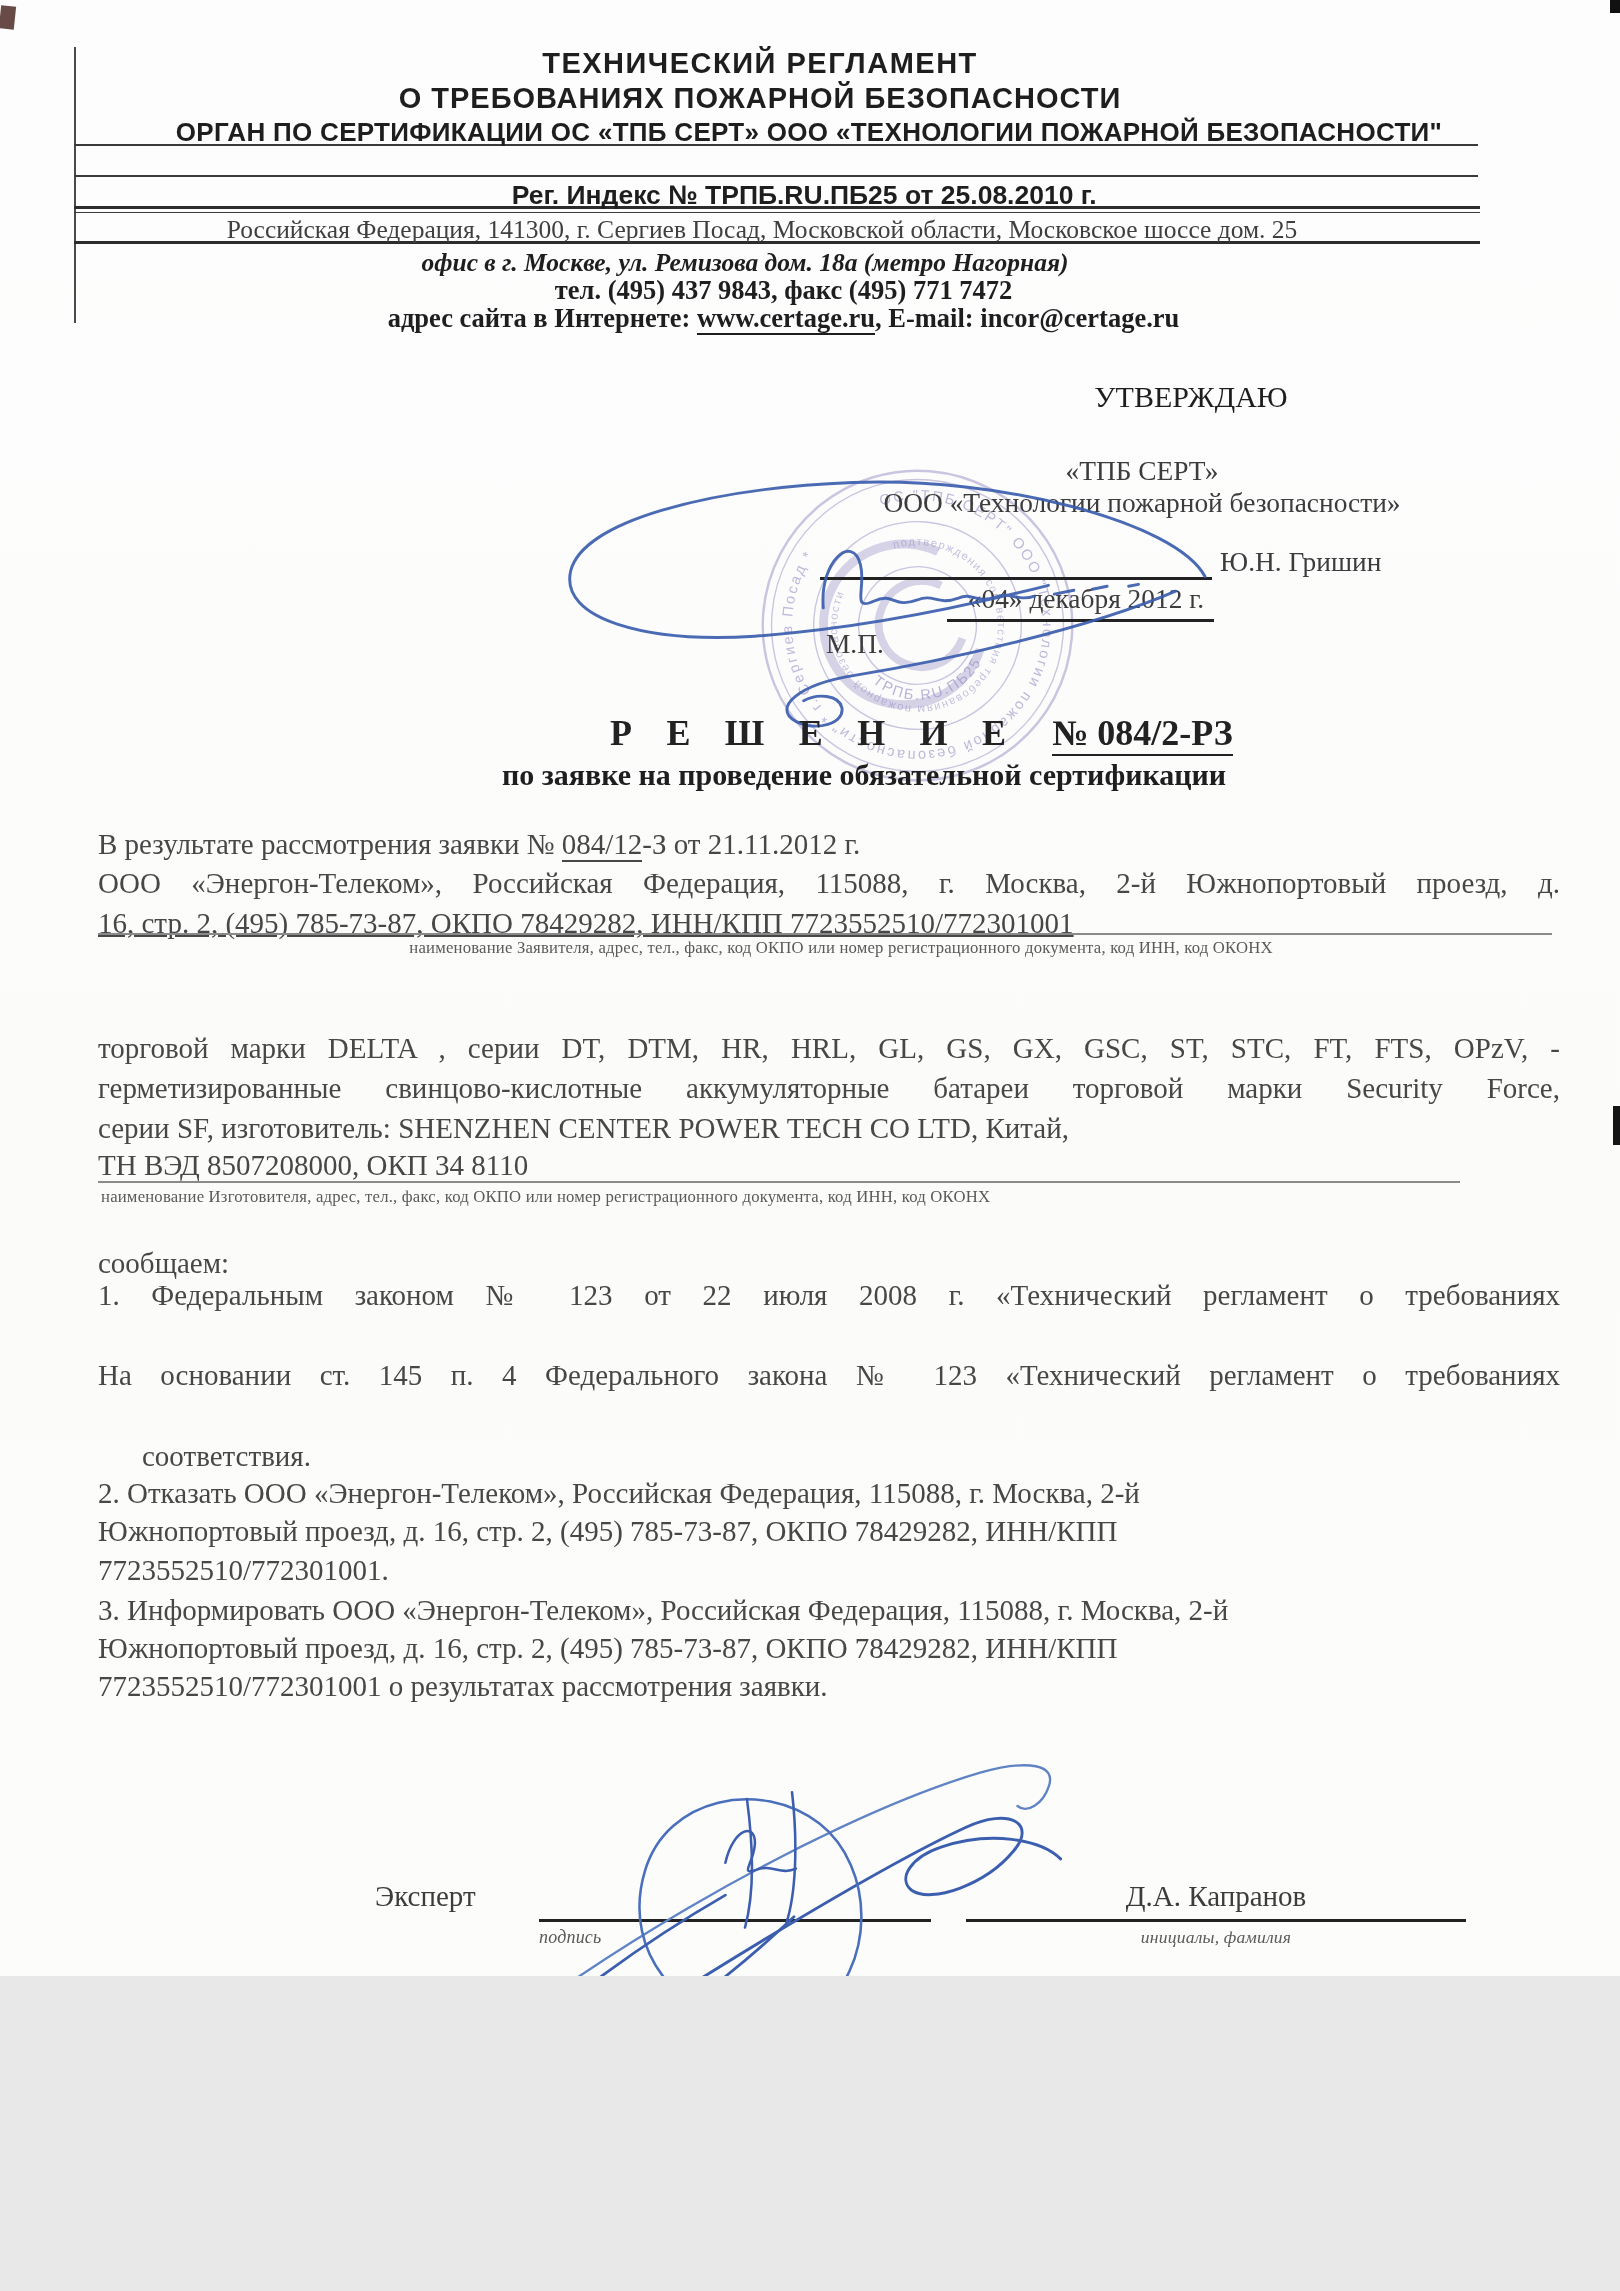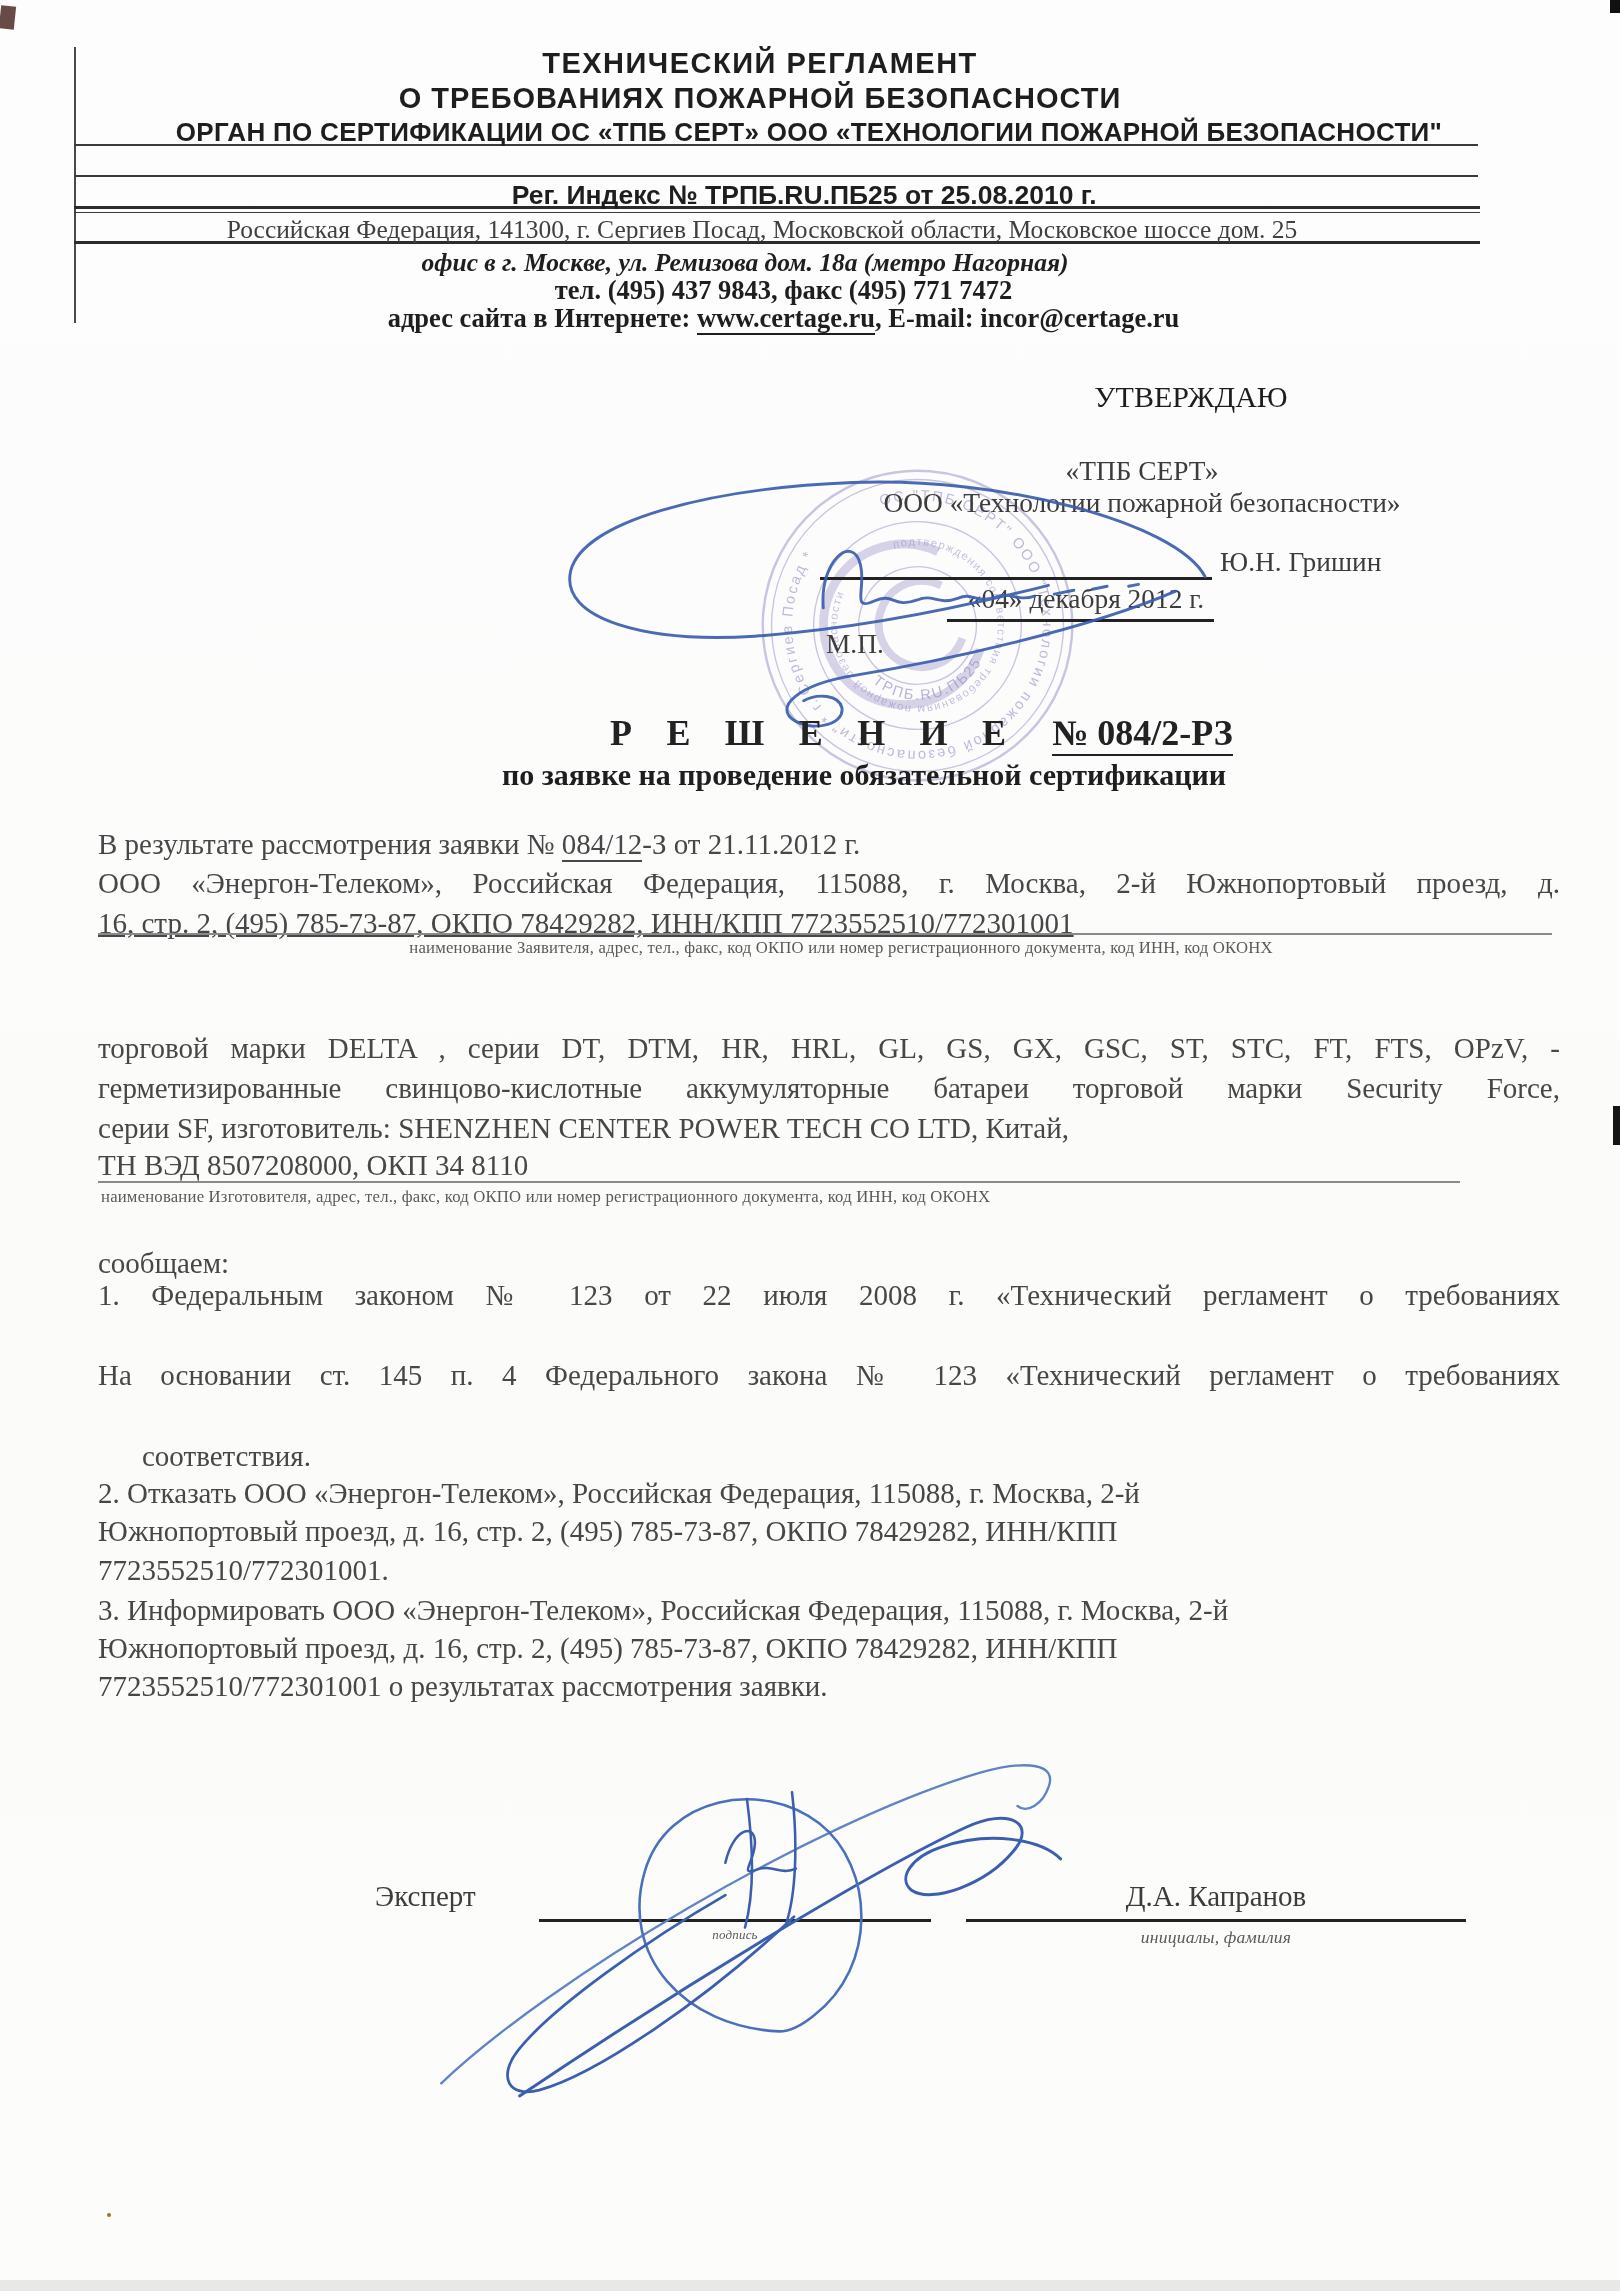--- a/index.html
+++ b/index.html
@@ -1,16 +1,16 @@
 <!DOCTYPE html>
 <html><head>
 <meta charset="utf-8">
 <style>
   html,body{margin:0;padding:0;background:#e8e8e8;}
-  .page{position:relative;width:1620px;height:2280px;margin:0 auto;
+  .page{position:relative;width:1620px;height:1976px;margin:0 auto;
         background:linear-gradient(180deg,#fdfdfd 0%,#fbfbfa 60%,#fcfcfb 100%);
         overflow:hidden;font-family:"Liberation Serif",serif;color:#474747;}
   .abs{position:absolute;}
   .ctr{width:1620px;text-align:center;}
   .sans{font-family:"Liberation Sans",sans-serif;}
   .serif{font-family:"Liberation Serif",serif;}
   .b{font-weight:bold;}
   .i{font-style:italic;}
   .dark{color:#1e1e1e;}
   .body-line{left:98px;width:1462px;font-size:29px;white-space:nowrap;}
@@ -134,21 +134,21 @@
   <div class="abs body-line" style="top:1477px;">2. Отказать ООО «Энергон-Телеком», Российская Федерация, 115088, г. Москва, 2-й</div>
   <div class="abs body-line" style="top:1515px;">Южнопортовый проезд, д. 16, стр. 2, (495) 785-73-87, ОКПО 78429282, ИНН/КПП</div>
   <div class="abs body-line" style="top:1554px;">7723552510/772301001.</div>
 
   <div class="abs body-line" style="top:1594px;">3. Информировать ООО «Энергон-Телеком», Российская Федерация, 115088, г. Москва, 2-й</div>
   <div class="abs body-line" style="top:1632px;">Южнопортовый проезд, д. 16, стр. 2, (495) 785-73-87, ОКПО 78429282, ИНН/КПП</div>
   <div class="abs body-line" style="top:1670px;">7723552510/772301001  о результатах рассмотрения заявки.</div>
 
   <div class="abs serif" style="left:375px;top:1880px;font-size:29px;color:#3c3c3c;">Эксперт</div>
   <div class="rule" style="left:539px;top:1919px;width:392px;height:2.5px;background:#222;"></div>
-  <div class="abs note i" style="left:539px;top:1927px;width:392px;text-align:center;font-size:13px;">подпись</div>
+  <div class="abs note i" style="left:539px;top:1927px;width:392px;text-align:left;font-size:18px;">подпись</div>
   <div class="abs serif" style="left:966px;top:1880px;width:500px;text-align:center;font-size:29px;color:#3c3c3c;">Д.А. Капранов</div>
   <div class="rule" style="left:966px;top:1919px;width:500px;height:2.5px;background:#222;"></div>
   <div class="abs note i" style="left:966px;top:1927px;width:500px;text-align:center;font-size:17.6px;">инициалы, фамилия</div>
 
   <div class="abs" style="left:402px;top:1745px;">
     <svg width="686" height="363" viewBox="0 0 700 370" fill="none">
       <g stroke-linecap="round">
         <path d="M40,345 C150,240 420,78 590,28 C640,14 668,20 660,42 C654,60 638,70 628,62" stroke="#5f83c4" stroke-width="2.4"></path>
         <path d="M120,358 C280,250 480,128 575,84 C620,63 648,80 624,108 C596,142 540,162 520,148 C505,136 520,114 550,104 C600,87 652,96 672,116" stroke="#3b5eae" stroke-width="3"></path>
         <path d="M385,292 C288,288 222,214 248,128 C270,53 366,34 426,80 C482,124 486,226 420,276 C404,289 394,292 385,292" stroke="#4a6fbb" stroke-width="2.6"></path>

